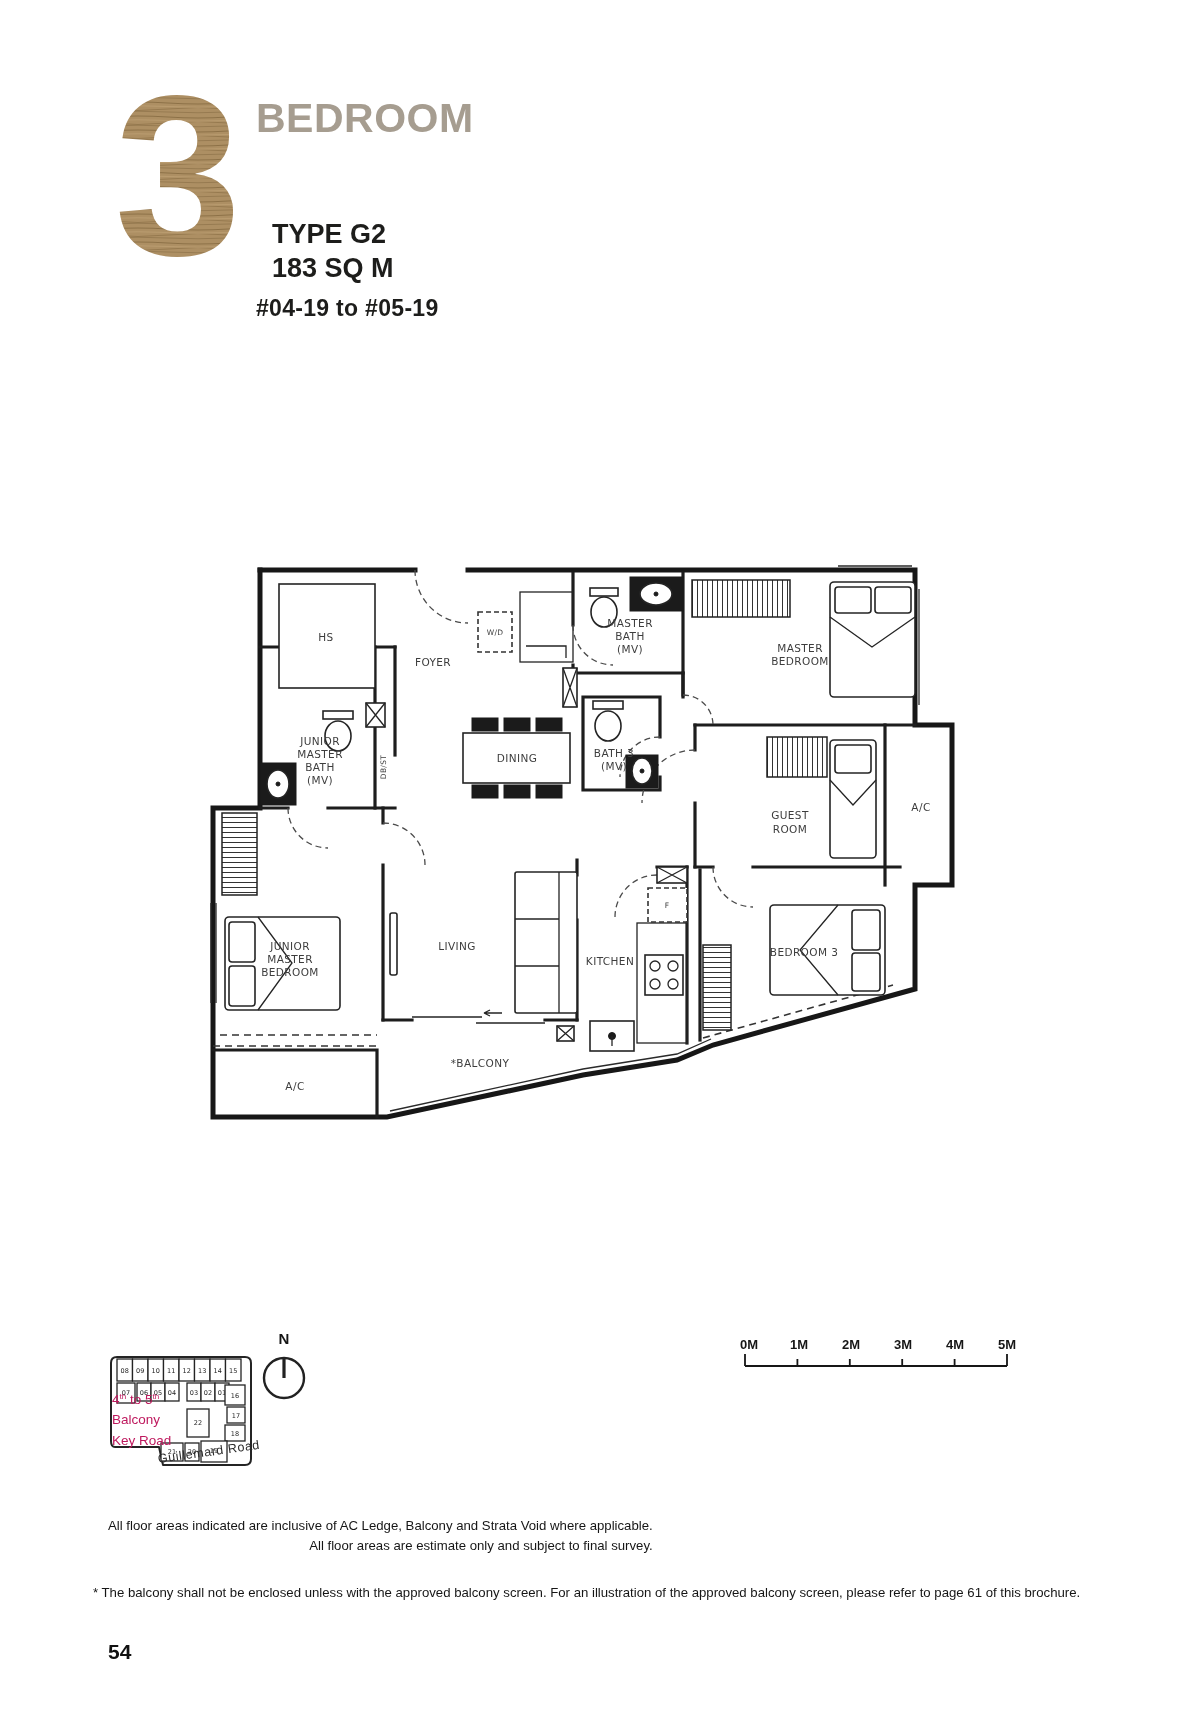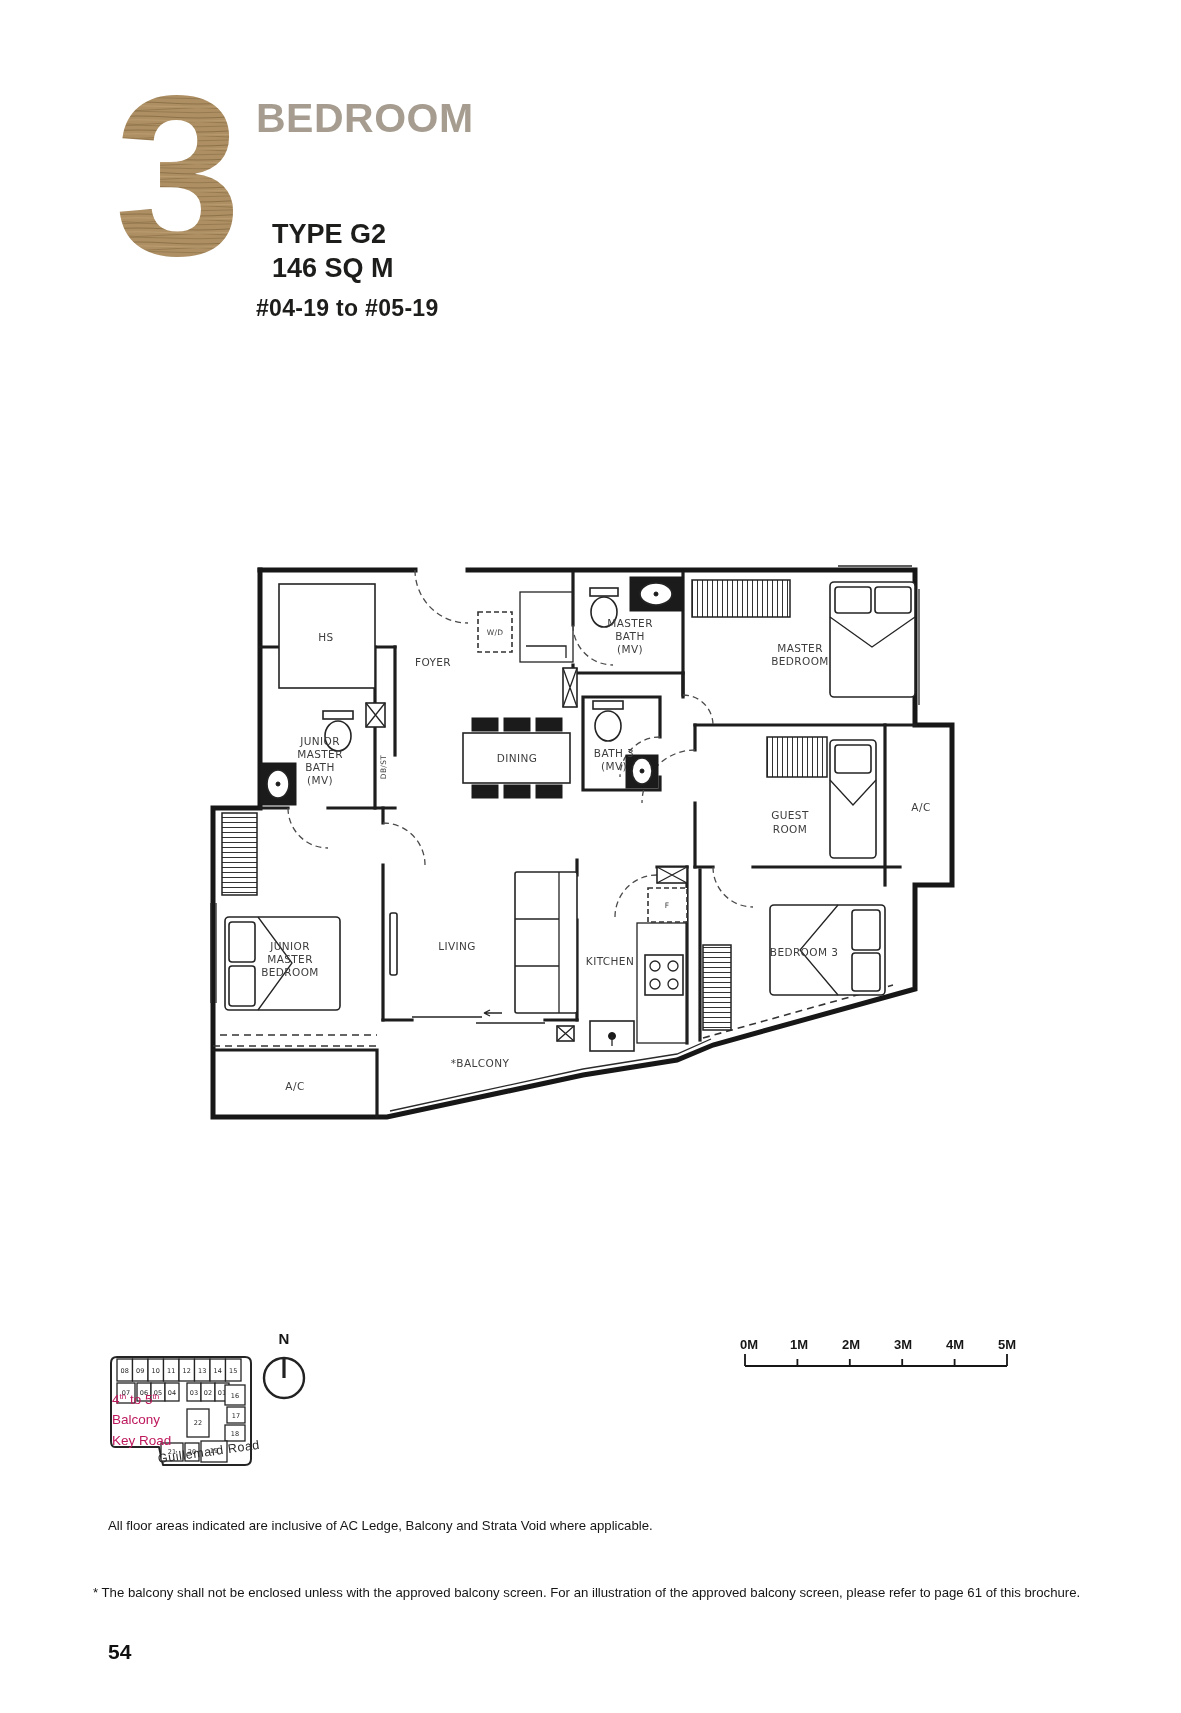--- a/index.html
+++ b/index.html
@@ -60,21 +60,21 @@
   </defs>
   <text x="70" y="168" text-anchor="middle" font-family="Liberation Sans, sans-serif" font-size="228" font-weight="800" fill="url(#wood)">3</text>
 </svg>
 
 <div class="abs title-block">
   <div class="title-line">BEDROOM</div>
 </div>
 
 <div class="abs type-block">
   <div class="type-line">TYPE G2</div>
-  <div class="type-line">146 SQ M</div>
+  <div class="type-line">183 SQ M</div>
 </div>
 
 <div class="abs units-line">#04-19 to #05-19</div>
 
 <svg class="abs plan-svg" viewBox="0 0 770 620">
   <defs>
     <pattern id="hv" width="5" height="6" patternUnits="userSpaceOnUse">
       <rect width="5" height="6" fill="#ffffff"></rect>
       <path d="M2.5,0 V6" stroke="#333" stroke-width="1"></path>
     </pattern>
@@ -381,15 +381,16 @@
   <text class="scl" x="170" y="13">3M</text>
   <text class="scl" x="222" y="13">4M</text>
   <text class="scl" x="274" y="13">5M</text>
   <path class="sbar" d="M12,30 H274"></path>
   <path class="sbar" d="M12,18 V30 M274,18 V30"></path>
   <path class="sbar" d="M64.4,23 V30 M116.8,23 V30 M169.2,23 V30 M221.6,23 V30" stroke-width="1.5"></path>
 </svg>
 
 <div class="abs notes">
   <div>All floor areas indicated are inclusive of AC Ledge, Balcony and Strata Void where applicable.</div>
+  <div>All floor areas are estimate only and subject to final survey.</div>
 </div>
 <div class="abs balcony-note">* The balcony shall not be enclosed unless with the approved balcony screen. For an illustration of the approved balcony screen, please refer to page 61 of this brochure.</div>
 <div class="abs page-number">54</div>
 
 </body></html>

